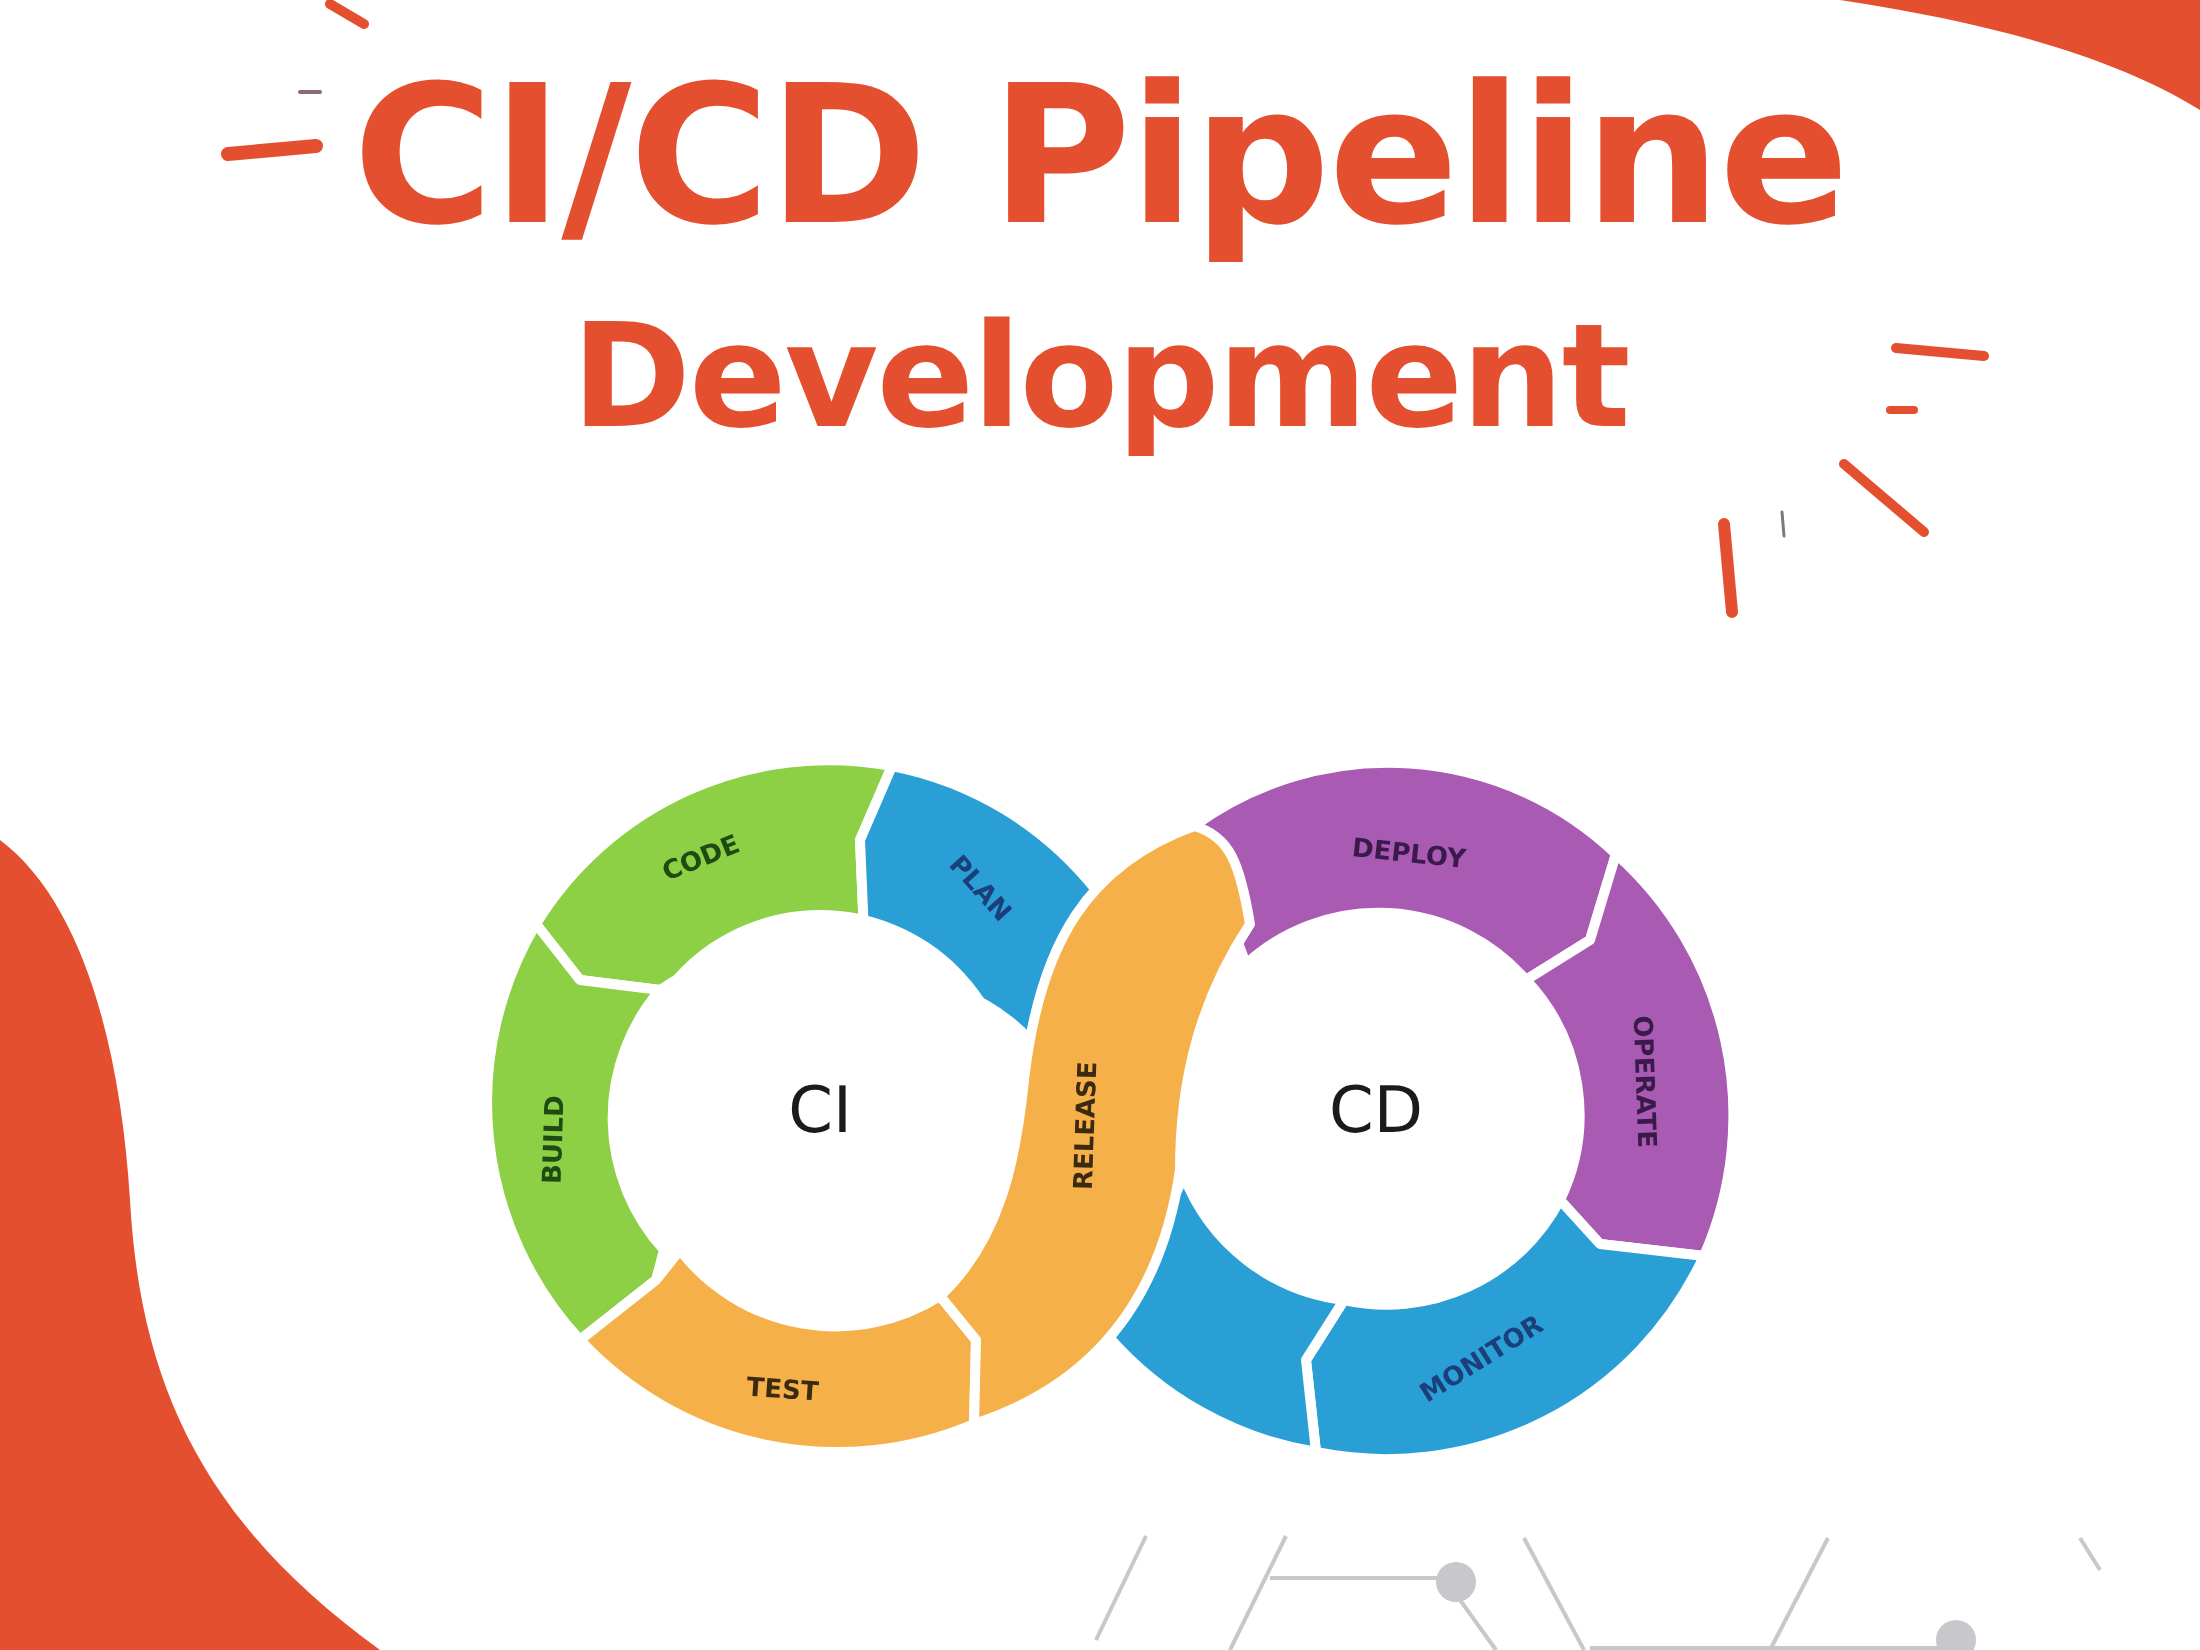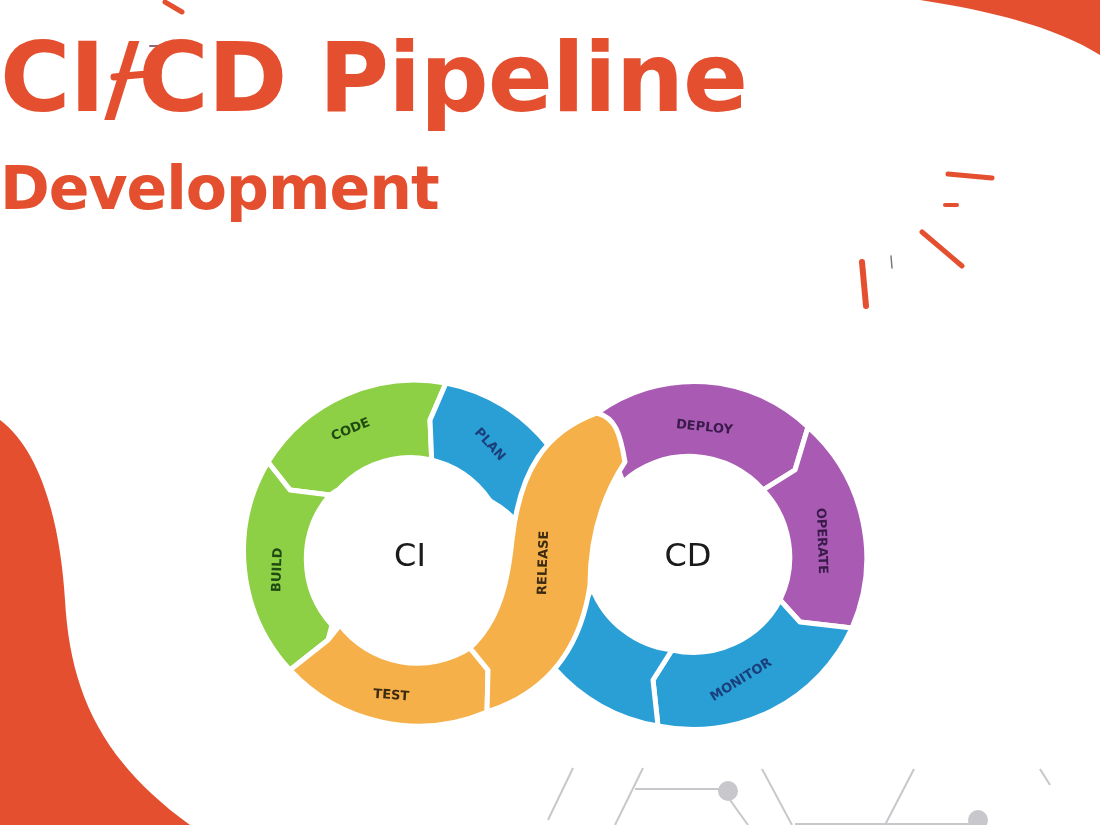--- a/index.html
+++ b/index.html
@@ -1,20 +1,20 @@
 <!DOCTYPE html>
 <html><head>
 <meta charset="utf-8">
 <style>
   html, body { margin:0; padding:0; }
   body { width:1100px; height:825px; overflow:hidden; background:#ffffff; position:relative; font-family:"Liberation Sans", sans-serif; }
   .canvas { position:absolute; left:0; top:0; width:1100px; height:825px; }
-  .title { position:absolute; left:0; width:1100px; color:#e4502f; font-family:"DejaVu Sans", sans-serif; font-weight:bold; letter-spacing:-1px; }
+  .title { position:absolute; left:0; width:1100px; text-align:center; color:#e4502f; font-family:"DejaVu Sans", sans-serif; font-weight:bold; letter-spacing:-1px; }
   .title-line1 { top:18px; font-size:96px; line-height:120px; }
-  .title-line2 { top:128px; font-size:60px; line-height:120px; }
+  .title-line2 { top:128px; font-size:72px; line-height:120px; }
 </style>
 </head>
 <body>
 
 <svg class="canvas" viewBox="0 0 1100 825" xmlns="http://www.w3.org/2000/svg">
 
   <path d="M 920 0 L 1100 0 L 1100 55 C 1060 30 1000 12 920 0 Z" fill="#e4502f"></path>
 
   <path d="M 0 420 C 40 450 60 520 65 600 C 70 690 100 760 190 825 L 0 825 Z" fill="#e4502f"></path>
 

